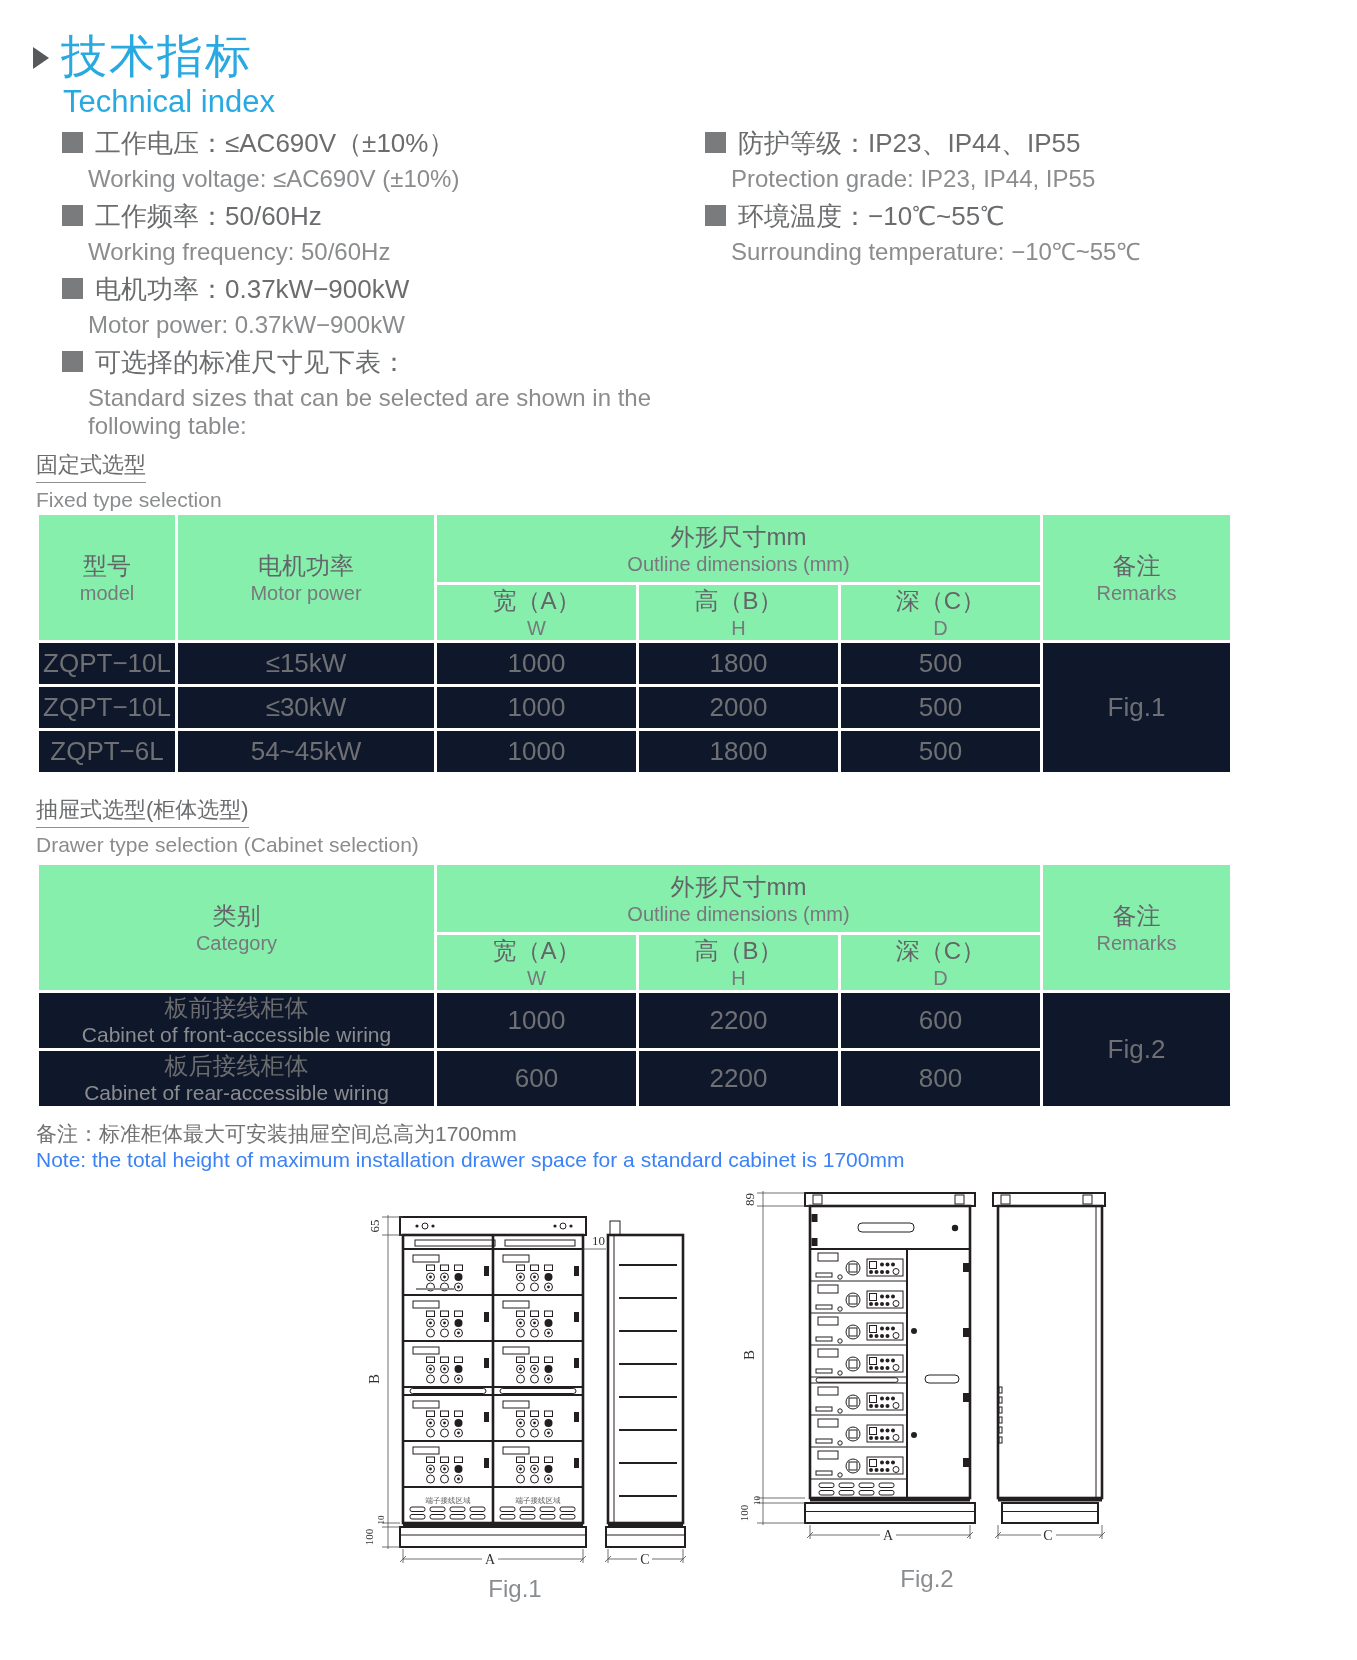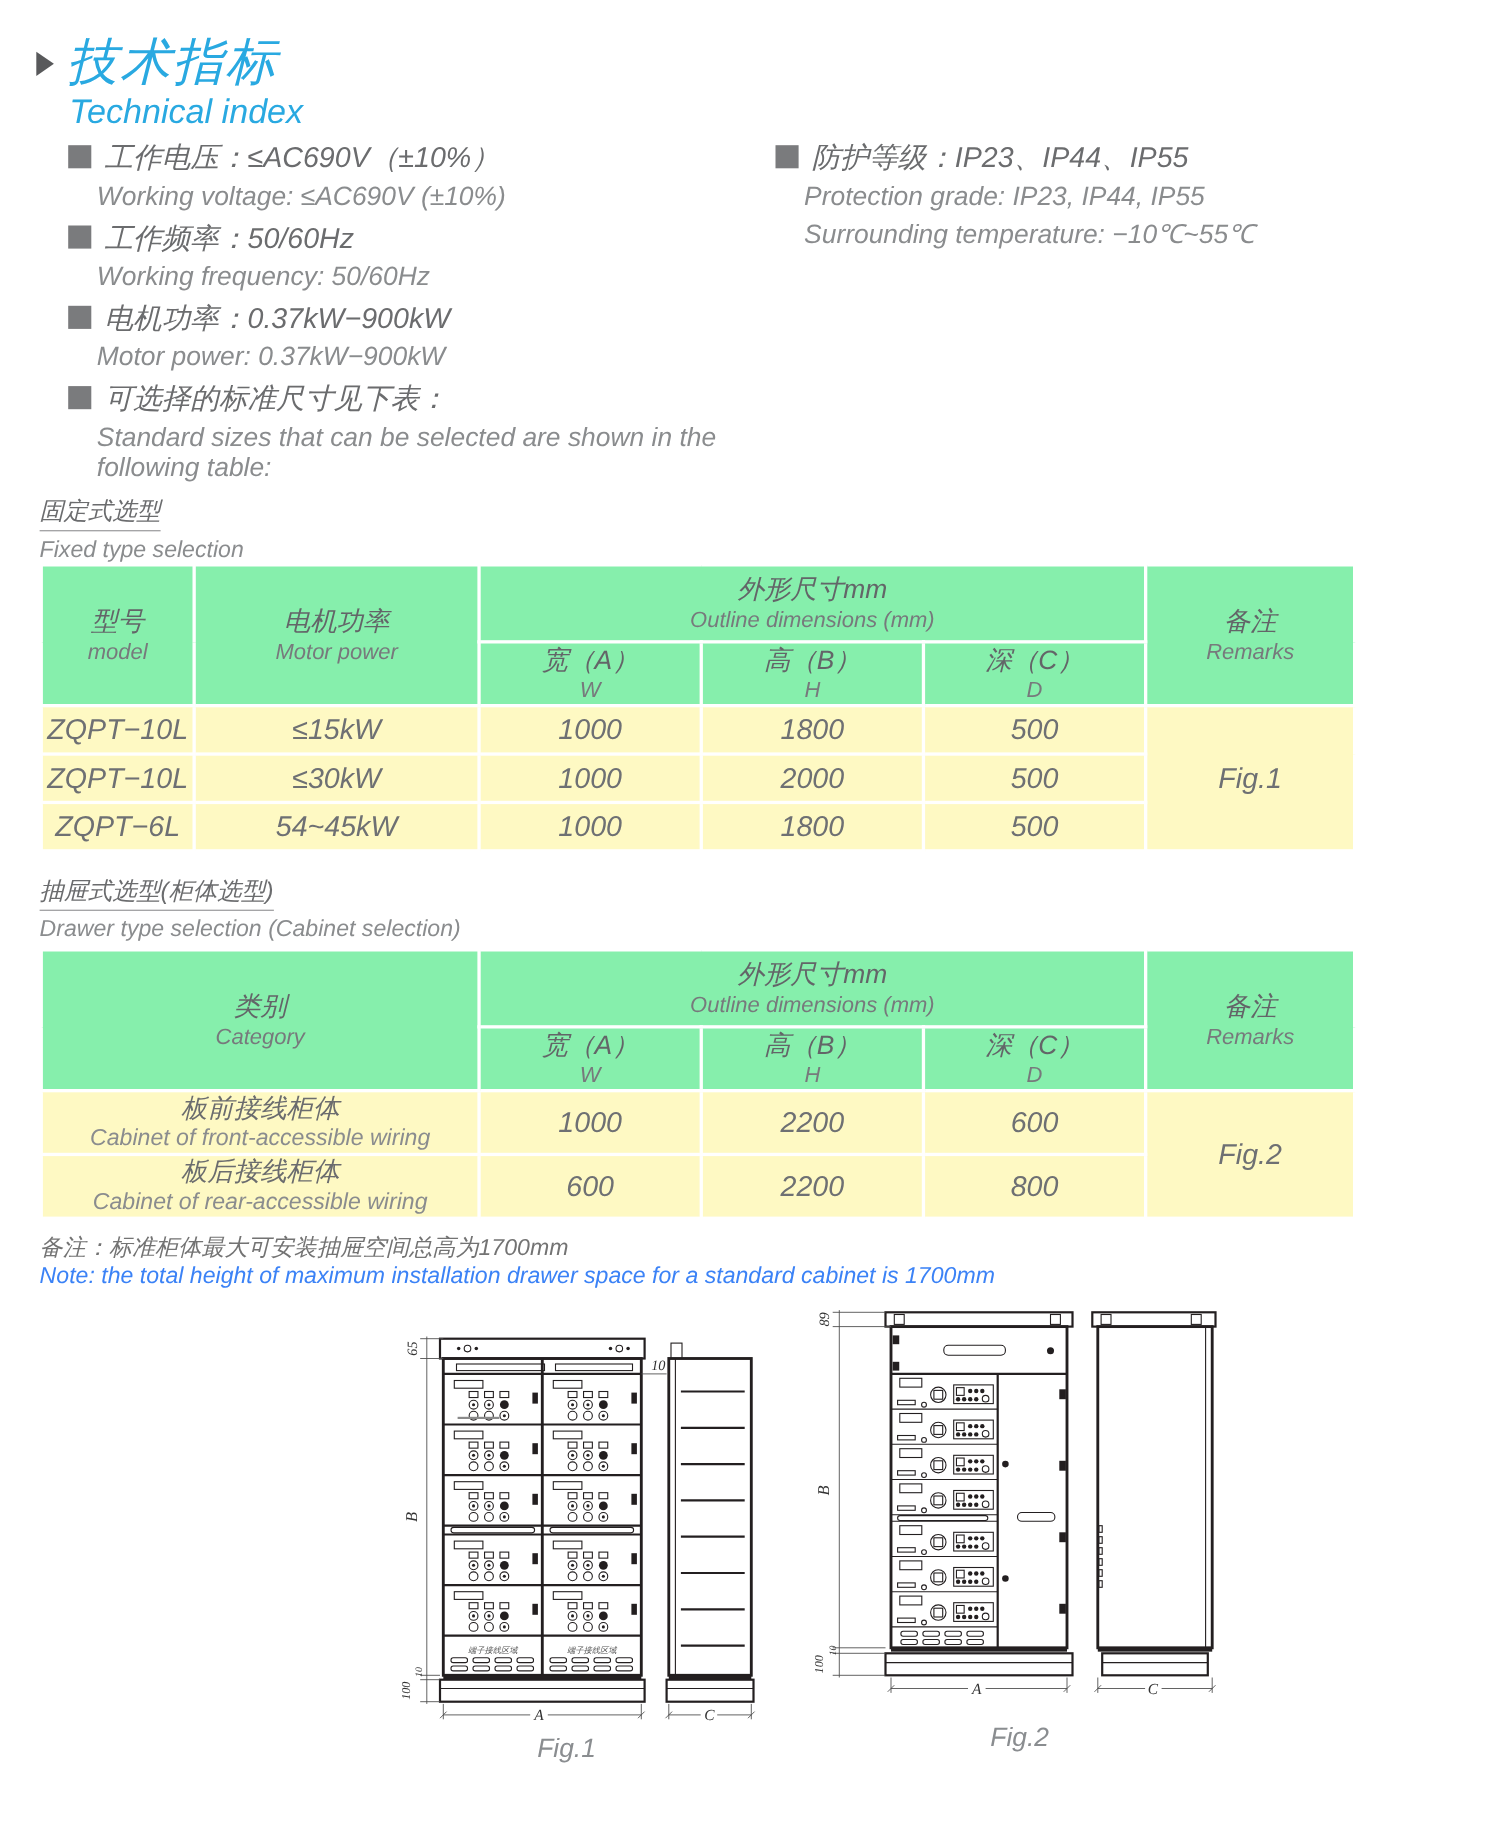--- a/index.html
+++ b/index.html
@@ -1,17 +1,17 @@
 <!DOCTYPE html>
 <html><head>
 <meta charset="utf-8">
 <style>
   html,body{margin:0;padding:0;background:#fff;}
   body{font-family:"Liberation Sans",sans-serif;}
-  .page{position:relative;width:1357px;height:1656px;background:#ffffff;overflow:hidden;font-style:italic;}
+  .page{position:relative;width:1357px;height:1656px;background:#ffffff;overflow:hidden;}
 
   
   .arrow-icon{position:absolute;left:33px;top:47px;width:0;height:0;
     border-left:16px solid #58595b;border-top:11px solid transparent;border-bottom:11px solid transparent;}
   .page-title{position:absolute;left:61px;top:26px;font-size:46px;color:#29a9e1;letter-spacing:2px;}
   .page-subtitle{position:absolute;left:63px;top:84px;font-size:31px;color:#29a9e1;}
 
   
   .spec-col{position:absolute;top:127px;}
   .spec-col.left{left:62px;width:610px;}
@@ -26,21 +26,21 @@
   .tbl-label .cn{font-size:22px;color:#6b6c6e;border-bottom:1px solid #8f9092;padding-bottom:2px;display:inline-block;}
   .tbl-label .en{font-size:21px;color:#8a8c8e;margin-top:5px;}
 
   
   table.spec-table{border-collapse:collapse;table-layout:fixed;position:absolute;left:36px;}
   table.spec-table td{border:3px solid #ffffff;text-align:center;vertical-align:middle;padding:0;}
   .hcell{background:#86efac;color:#66686b;}
   .hcn{font-size:24px;line-height:30px;color:#636568;}
   .hen{font-size:20px;line-height:24px;color:#77797c;}
   tr.hr1{height:70px;} tr.hr2{height:58px;}
-  tr.dr td{background:#fef9c3;color:#6e7073;font-size:26px;}
+  tr.dr td{background:#0f172a;color:#6e7073;font-size:26px;}
   tr.dr1{height:44px;} tr.dr2{height:58px;}
   td.remarks{background:#e7f4fb;font-size:24px;color:#6e7073;}
   .catcn{font-size:24px;line-height:28px;color:#6b6c6e;}
   .caten{font-size:21px;line-height:25px;color:#8a8c8e;}
 
   
   .note-cn{position:absolute;left:36px;top:1120px;font-size:21px;color:#737373;}
   .note-en{position:absolute;left:36px;top:1148px;font-size:21px;color:#3b82f6;}
 
   
@@ -82,20 +82,21 @@
       <div class="spec-en">Standard sizes that can be selected are shown in the following table:</div>
     </div>
   </div>
 
   <div class="spec-col right">
     <div class="spec-item">
       <div class="spec-cn"><span class="bullet"></span><span>防护等级：IP23、IP44、IP55</span></div>
       <div class="spec-en">Protection grade: IP23, IP44, IP55</div>
     </div>
     <div class="spec-item">
+      <div class="spec-cn"><span class="bullet"></span><span>环境温度：−10℃~55℃</span></div>
       <div class="spec-en">Surrounding temperature: −10℃~55℃</div>
     </div>
   </div>
 
   <div class="tbl-label" style="top:450px;">
     <div class="cn">固定式选型</div>
     <div class="en">Fixed type selection</div>
   </div>
 
   <table class="spec-table" style="top:512px;width:1194px;">

